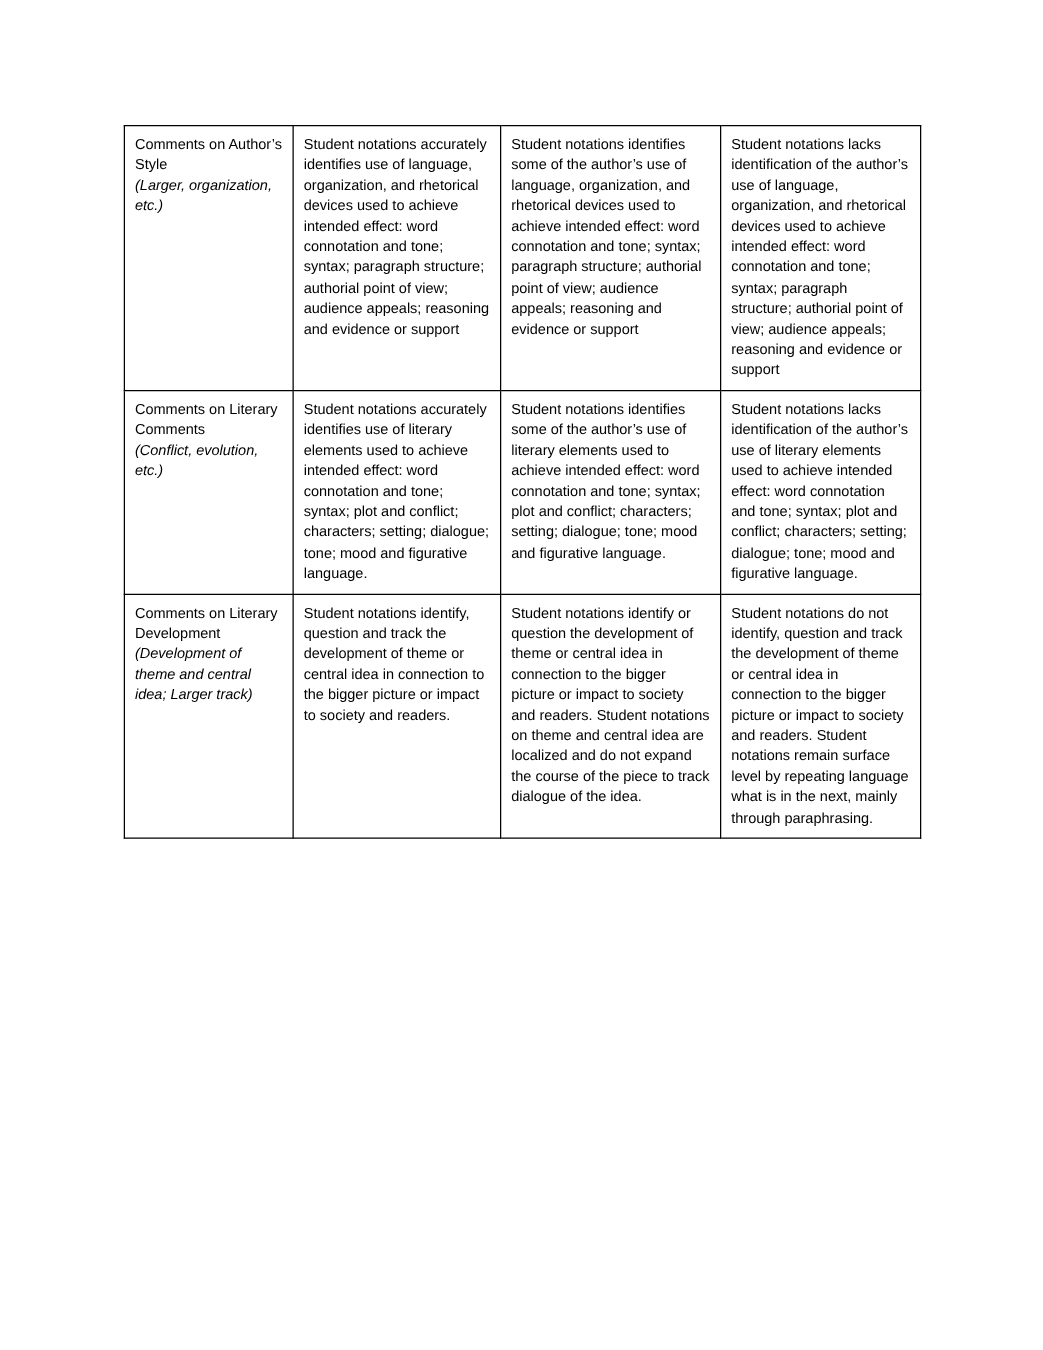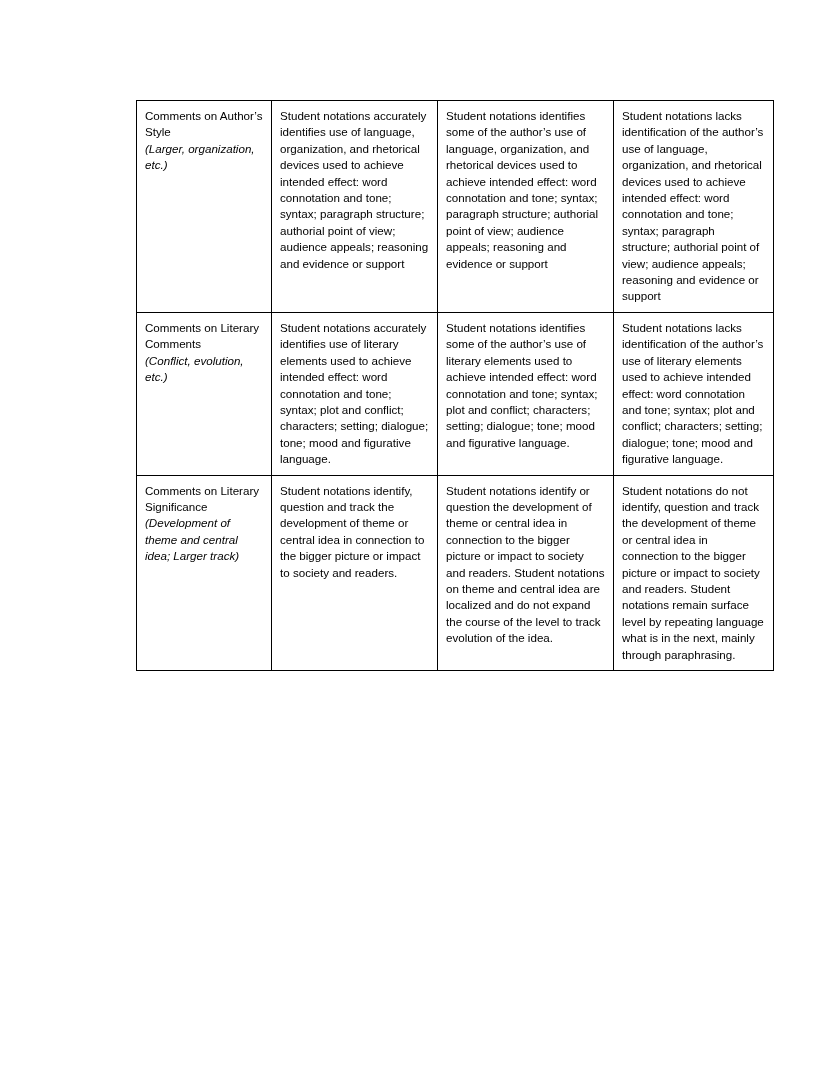--- a/index.html
+++ b/index.html
@@ -21,21 +21,20 @@
     background: #ffffff;
     overflow: hidden;
   }
   .rubric-table {
     position: absolute;
     left: 99px;
     top: 100px;
     width: 637px;
     border-collapse: collapse;
     table-layout: fixed;
-    margin-left: 37px;
   }
   .rubric-table td {
     border: 1px solid #000000;
     vertical-align: top;
     padding: 7px 8px 7px 8px;
     font-size: 11.6px;
     line-height: 16.4px;
     font-family: "Liberation Sans", sans-serif;
     color: #000000;
   }
@@ -97,28 +96,28 @@
         <td>
           <span class="descriptor">Student notations identifies some of the author’s use of literary elements used to achieve intended effect: word connotation and tone; syntax; plot and conflict; characters; setting; dialogue; tone; mood and figurative language.</span>
         </td>
         <td>
           <span class="descriptor">Student notations lacks identification of the author’s use of literary elements used to achieve intended effect: word connotation and tone; syntax; plot and conflict; characters; setting; dialogue; tone; mood and figurative language.</span>
         </td>
       </tr>
 
       <tr>
         <td>
-          <span class="criterion-title">Comments on Literary Significance</span>
+          <span class="criterion-title">Comments on Literary Development</span>
           <span class="criterion-sub">(Development of theme and central idea; Larger track)</span>
         </td>
         <td>
           <span class="descriptor">Student notations identify, question and track the development of theme or central idea in connection to the bigger picture or impact to society and readers.</span>
         </td>
         <td>
-          <span class="descriptor">Student notations identify or question the development of theme or central idea in connection to the bigger picture or impact to society and readers. Student notations on theme and central idea are localized and do not expand the course of the level to track evolution of the idea.</span>
+          <span class="descriptor">Student notations identify or question the development of theme or central idea in connection to the bigger picture or impact to society and readers. Student notations on theme and central idea are localized and do not expand the course of the piece to track dialogue of the idea.</span>
         </td>
         <td>
           <span class="descriptor">Student notations do not identify, question and track the development of theme or central idea in connection to the bigger picture or impact to society and readers. Student notations remain surface level by repeating language what is in the next, mainly through paraphrasing.</span>
         </td>
       </tr>
 
     </tbody>
   </table>
 
 </div>

